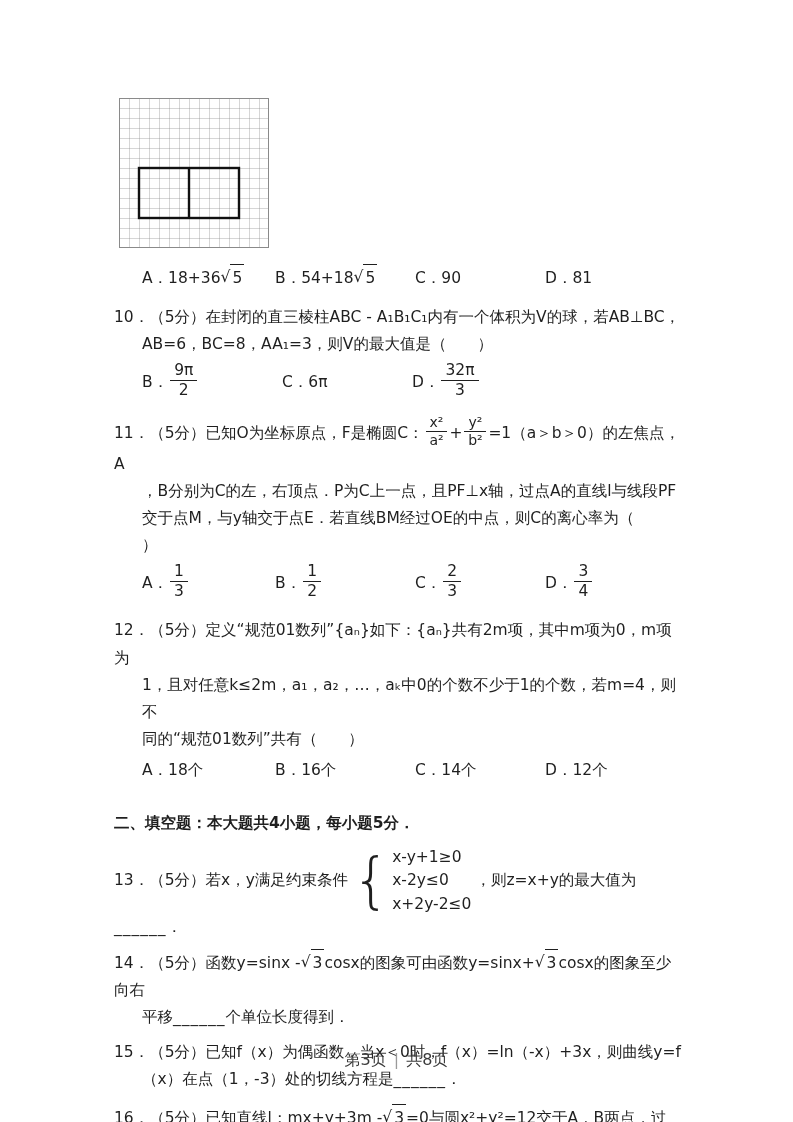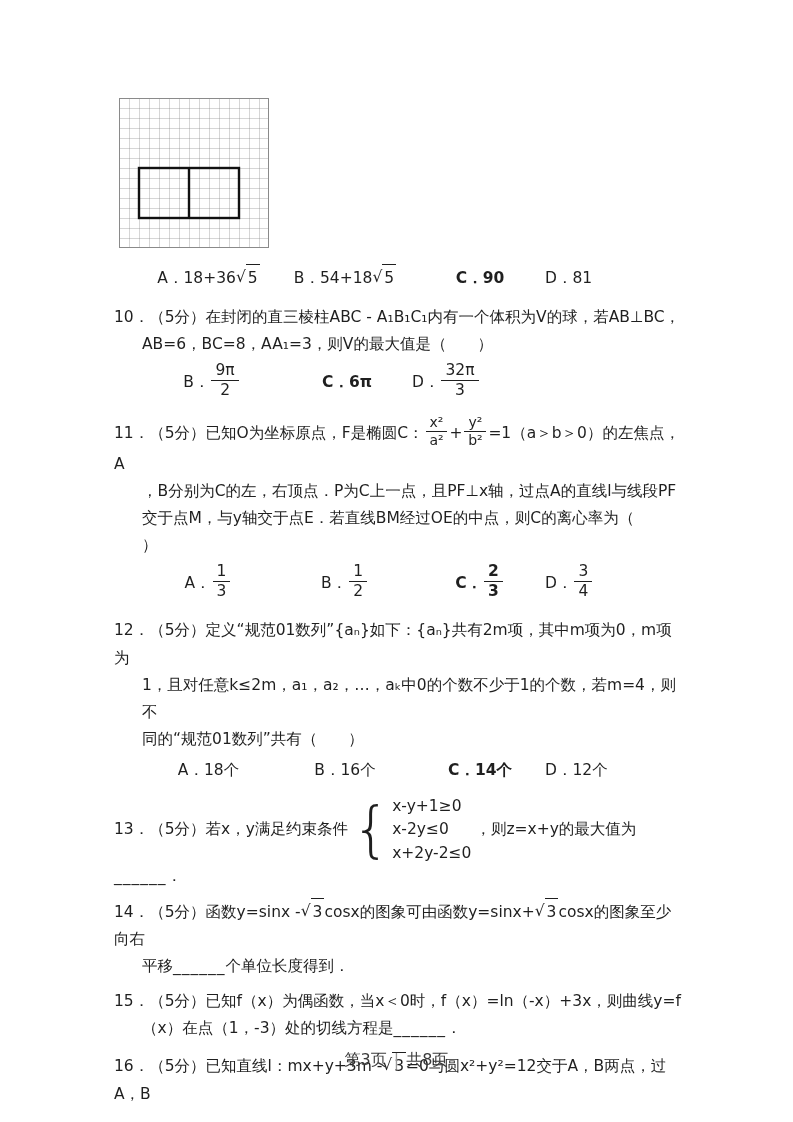--- a/index.html
+++ b/index.html
@@ -10,24 +10,24 @@
     color:#1f1f1f; font-size:15.5px;
   }
   .content { position:absolute; left:114px; top:98px; width:572px; }
 
   .figure { margin:0 0 12px 5px; }
 
   .q { padding-left:28px; }
   .q .line { line-height:1.75; }
   .q .first { margin-left:-28px; }
 
-  .opts { display:flex; align-items:center; padding-left:28px; line-height:1.75; margin:4px 0 12px 0;text-align:center; }
+  .opts { display:flex; align-items:center; padding-left:28px; line-height:1.75; margin:4px 0 12px 0; }
   .opts .c1 { width:133px; }
   .opts .c2 { width:140px; }
-  .opts .c3 { width:130px;font-weight:bold; }
+  .opts .c3 { width:130px; }
   .opts.tall { margin:2px 0 12px 0; min-height:44px; }
 
   .frac { display:inline-flex; flex-direction:column; align-items:center;
           vertical-align:middle; line-height:1.25; margin:0 2px; transform:translateY(-2px); }
   .frac .num { border-bottom:1px solid #1f1f1f; padding:0 4px; }
   .frac .den { padding:0 2px; }
   .frac.small { font-size:14px; line-height:1.2; }
 
   .sqrt { display:inline-block; white-space:nowrap; }
   .sqrt .sym { display:inline-block; transform:translateY(-1px); }
@@ -131,20 +131,21 @@
     <div class="line"><span>1，且对任意k≤2m，a₁，a₂，…，aₖ中0的个数不少于1的个数，若m=4，则不</span></div>
     <div class="line"><span>同的“规范01数列”共有（　　）</span></div>
   </div>
   <div class="opts">
     <span class="c1"><span>A．</span><span>18个</span></span>
     <span class="c2"><span>B．</span><span>16个</span></span>
     <span class="c3"><span>C．</span><span>14个</span></span>
     <span><span>D．</span><span>12个</span></span>
   </div>
 
+  <div class="section-title">二、填空题：本大题共4小题，每小题5分．</div>
 
   <div class="q q13block">
     <div class="line first"><span>13．</span><span>（5分）</span><span>若x，y满足约束条件</span><span class="system">
           <span class="brace">{</span>
           <span class="rows">
             <span>x-y+1≥0</span>
             <span>x-2y≤0</span>
             <span>x+2y-2≤0</span>
           </span>
         </span><span>，则z=x+y的最大值为</span><span class="blank">______</span><span>．</span></div>

